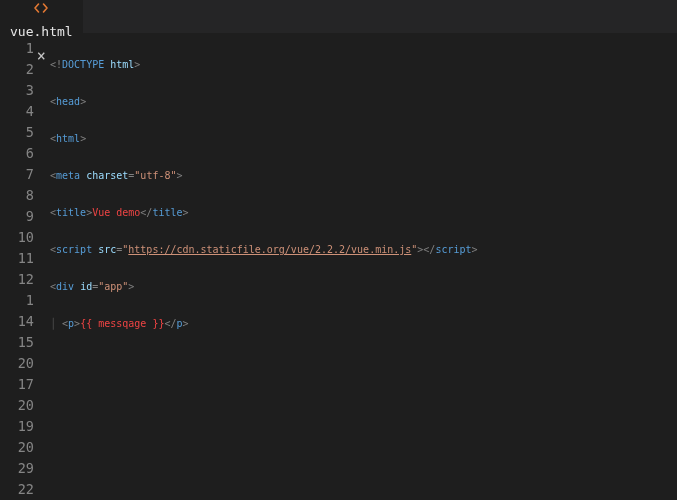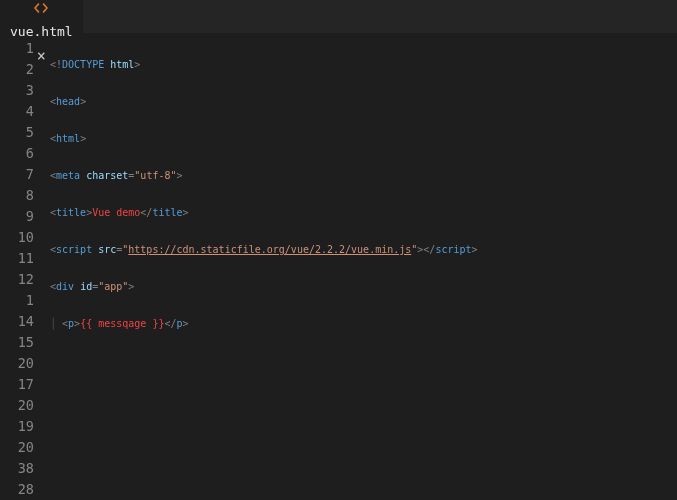--- a/index.html
+++ b/index.html
@@ -97,22 +97,22 @@
     <div class="ln">11</div>
     <div class="ln">12</div>
     <div class="ln">1</div>
     <div class="ln">14</div>
     <div class="ln">15</div>
     <div class="ln">20</div>
     <div class="ln">17</div>
     <div class="ln">20</div>
     <div class="ln">19</div>
     <div class="ln">20</div>
-    <div class="ln">38</div>
-    <div class="ln">28</div>
+    <div class="ln">29</div>
+    <div class="ln">22</div>
   </div>
 
   <div class="code">
 <div class="row"><span class="p">&lt;!</span><span class="t">DOCTYPE</span><span> </span><span class="a">html</span><span class="p">&gt;</span></div>
 <div class="row"><span class="p">&lt;</span><span class="t">head</span><span class="p">&gt;</span></div>
 <div class="row"><span class="p">&lt;</span><span class="t">html</span><span class="p">&gt;</span></div>
 <div class="row"><span class="p">&lt;</span><span class="t">meta</span><span> </span><span class="a">charset</span><span class="p">=</span><span class="s">"utf-8"</span><span class="p">&gt;</span></div>
 <div class="row"><span class="p">&lt;</span><span class="t">title</span><span class="p">&gt;</span><span class="d">Vue demo</span><span class="p">&lt;/</span><span class="t">title</span><span class="p">&gt;</span></div>
 <div class="row"><span class="p">&lt;</span><span class="t">script</span><span> </span><span class="a">src</span><span class="p">=</span><span class="s">"</span><span class="s u">https://cdn.staticfile.org/vue/2.2.2/vue.min.js</span><span class="s">"</span><span class="p">&gt;</span><span class="p">&lt;/</span><span class="t">script</span><span class="p">&gt;</span></div>
 <div class="row"><span class="p">&lt;</span><span class="t">div</span><span> </span><span class="a">id</span><span class="p">=</span><span class="s">"app"</span><span class="p">&gt;</span></div>

